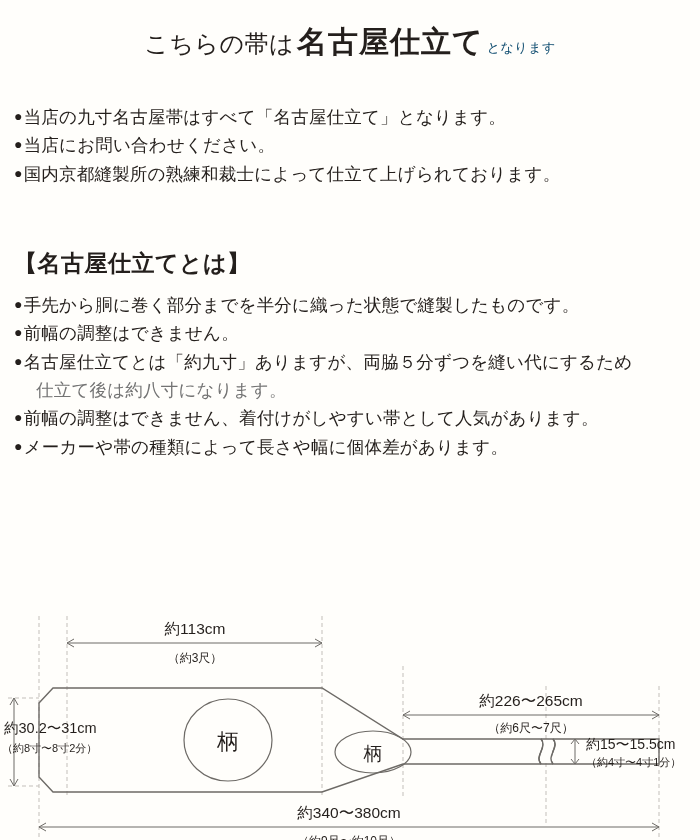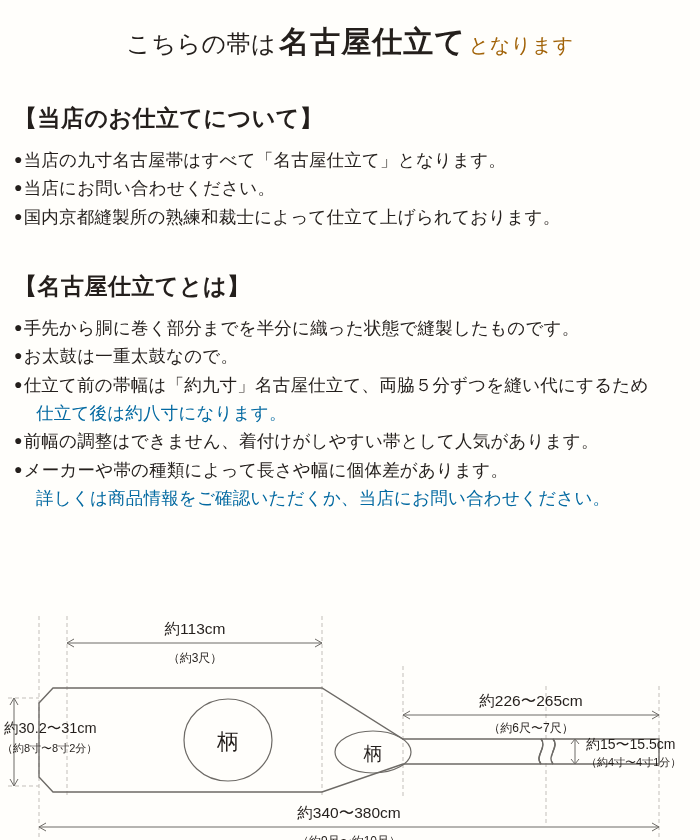--- a/index.html
+++ b/index.html
@@ -36,38 +36,38 @@
     color: #241f1c;
   }
   .header .big {
     font-size: 30px;
     font-weight: bold;
     letter-spacing: 1px;
     color: #241f1c;
     margin: 0 3px;
   }
   .header .small2 {
-    font-size: 20px;
+    font-size: 13px;
     letter-spacing: 0.5px;
-    color: #a16207;
+    color: #0c4a6e;
   }
 
   
   .section {
     padding: 0 14px;
   }
   .section-title {
     font-size: 23px;
     font-weight: bold;
     letter-spacing: 0.5px;
     margin: 18px 0 12px 0;
     color: #241f1c;
   }
   .sec1 { margin-top: 34px; }
-  .sec2 { margin-top: 40px; }
+  .sec2 { margin-top: 60px; }
 
   .bullet-line {
     font-size: 17.5px;
     line-height: 1.62;
     letter-spacing: 0.2px;
     color: #241f1c;
     display: flex;
     align-items: flex-start;
   }
   .bullet-dot {
@@ -77,21 +77,21 @@
     margin-right: 1px;
   }
   .bullet-text {
     flex: 1 1 auto;
   }
   .sub-line {
     font-size: 17.5px;
     line-height: 1.62;
     letter-spacing: 0.2px;
     padding-left: 22px;
-    color: #0369a1;
+    color: #737373;
   }
 
   
   .diagram-wrap {
     position: absolute;
     left: 0;
     top: 596px;
     width: 700px;
     height: 274px;
   }
@@ -105,21 +105,20 @@
 </head>
 <body>
 
 <div class="page">
 
   <div class="header">
     <span class="small">こちらの帯は</span><span class="big">名古屋仕立て</span><span class="small2">となります</span>
   </div>
 
   <div class="section sec1">
-    <div class="section-title">【当店のお仕立てについて】</div>
 
     <div class="bullet-line">
       <span class="bullet-dot">●</span>
       <span class="bullet-text">当店の九寸名古屋帯はすべて「名古屋仕立て」となります。</span>
     </div>
     <div class="bullet-line">
       <span class="bullet-dot">●</span>
       <span class="bullet-text">当店にお問い合わせください。</span>
     </div>
     <div class="bullet-line">
@@ -130,36 +129,35 @@
 
   <div class="section sec2">
     <div class="section-title">【名古屋仕立てとは】</div>
 
     <div class="bullet-line">
       <span class="bullet-dot">●</span>
       <span class="bullet-text">手先から胴に巻く部分までを半分に織った状態で縫製したものです。</span>
     </div>
     <div class="bullet-line">
       <span class="bullet-dot">●</span>
-      <span class="bullet-text">お太鼓は一重太鼓なので。</span>
-    </div>
-    <div class="bullet-line">
-      <span class="bullet-dot">●</span>
-      <span class="bullet-text">仕立て前の帯幅は「約九寸」名古屋仕立て、両脇５分ずつを縫い代にするため</span>
+      <span class="bullet-text">前幅の調整はできません。</span>
+    </div>
+    <div class="bullet-line">
+      <span class="bullet-dot">●</span>
+      <span class="bullet-text">名古屋仕立てとは「約九寸」ありますが、両脇５分ずつを縫い代にするため</span>
     </div>
     <div class="sub-line">仕立て後は約八寸になります。</div>
     <div class="bullet-line">
       <span class="bullet-dot">●</span>
       <span class="bullet-text">前幅の調整はできません、着付けがしやすい帯として人気があります。</span>
     </div>
     <div class="bullet-line">
       <span class="bullet-dot">●</span>
       <span class="bullet-text">メーカーや帯の種類によって長さや幅に個体差があります。</span>
     </div>
-    <div class="sub-line">詳しくは商品情報をご確認いただくか、当店にお問い合わせください。</div>
   </div>
 
   <div class="diagram-wrap">
     <svg width="700" height="274" viewBox="0 0 700 274" xmlns="http://www.w3.org/2000/svg">
 
       <g stroke="#c3bfba" stroke-width="1" stroke-dasharray="4 3">
         <line x1="39" y1="20" x2="39" y2="258"></line>
         <line x1="67" y1="20" x2="67" y2="200"></line>
         <line x1="322" y1="20" x2="322" y2="200"></line>
         <line x1="403" y1="70" x2="403" y2="200"></line>

